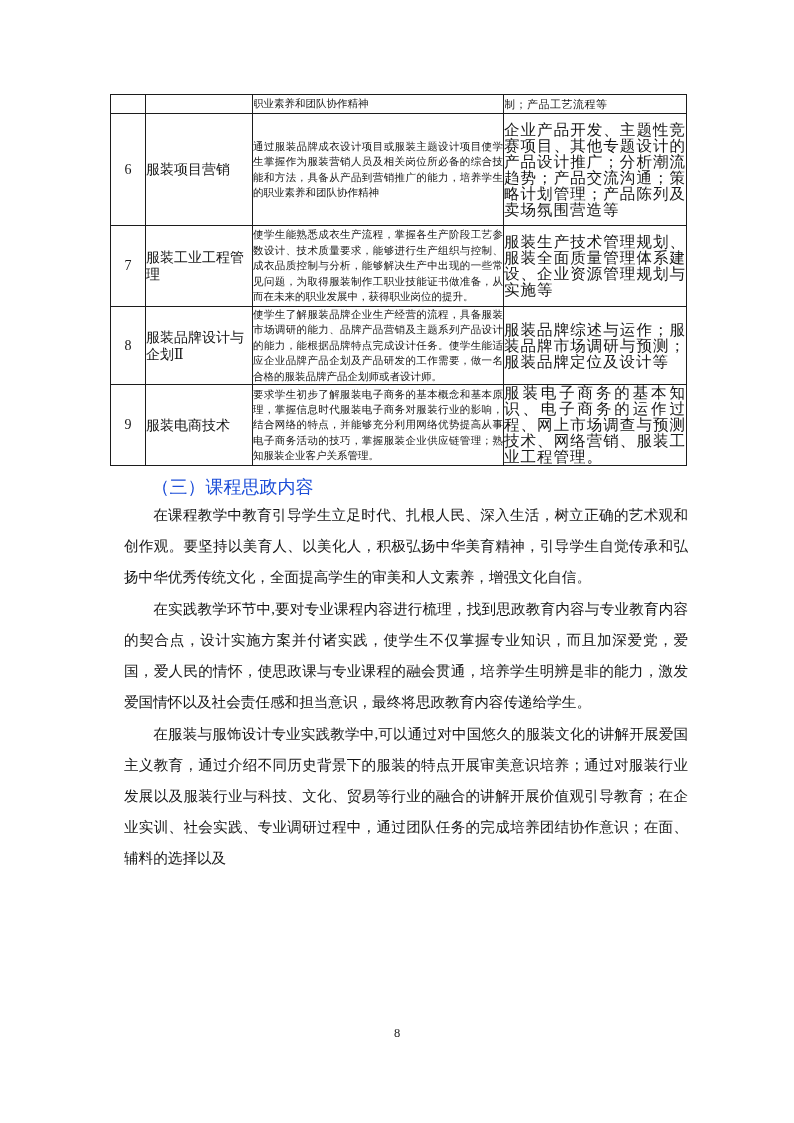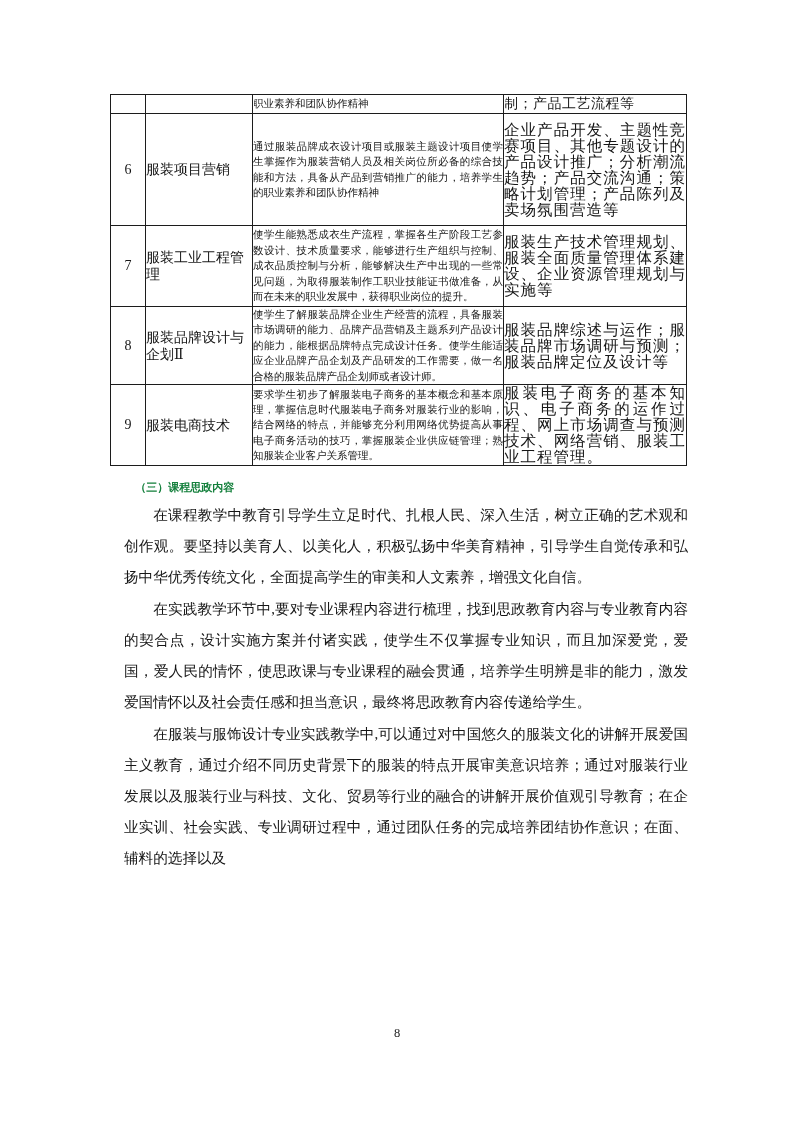--- a/index.html
+++ b/index.html
@@ -30,36 +30,36 @@
   td.cell-desc  {
     font-size:10.5px; line-height:15.4px;
     padding:1px 3px 1px 4px;
     text-align:justify; text-align-last:left;
   }
   td.cell-content {
     font-size:15.5px; letter-spacing:1px; line-height:16px;
     padding:1px 2px 1px 5px;
     text-align:justify; text-align-last:left;
   }
-  td.cell-content.small { font-size:14px; letter-spacing:0.5px; }
+  td.cell-content.small { font-size:11px; letter-spacing:0.5px; }
   tr.r-part td { height:18px;border-radius:7px; }
   tr.r-6 td    { height:111px; }
   tr.r-7 td    { height:80px; }
   tr.r-8 td    { height:77px; }
   tr.r-9 td    { height:77px; }
 
   
   .text-body {
     position:absolute; left:110px; top:458px; width:578px;
   }
   .text-body h3 {
     font-family:"Liberation Sans","DejaVu Sans",sans-serif;
-    font-weight:bold;
-    font-size:11px; line-height:24px;
-    color:#15803d;
+    font-weight:normal;
+    font-size:18px; line-height:24px;
+    color:#1d4ed8;
     text-indent:2.3em;
   }
   h3.sec3-heading { margin:17px 0 1px 0; }
   h3.sec4-heading { margin:2px 0 8px 0; }
   .text-body p {
     font-size:14.6px; line-height:31px;
     text-indent:2em;
     text-align:justify;
     margin:0 0 1px 14px;
   }

